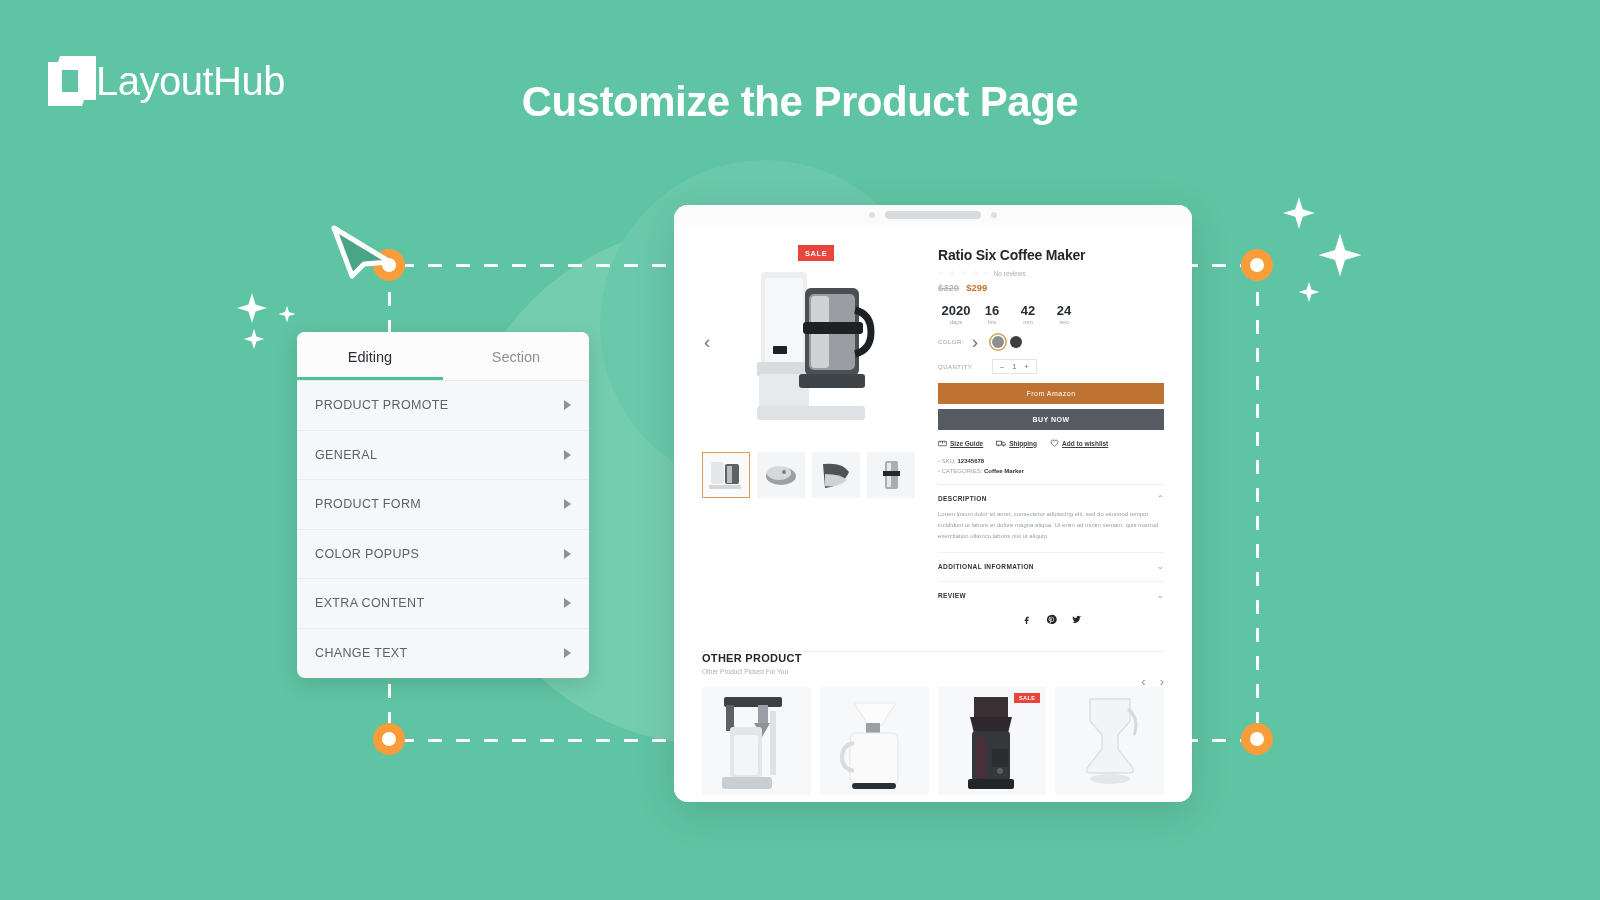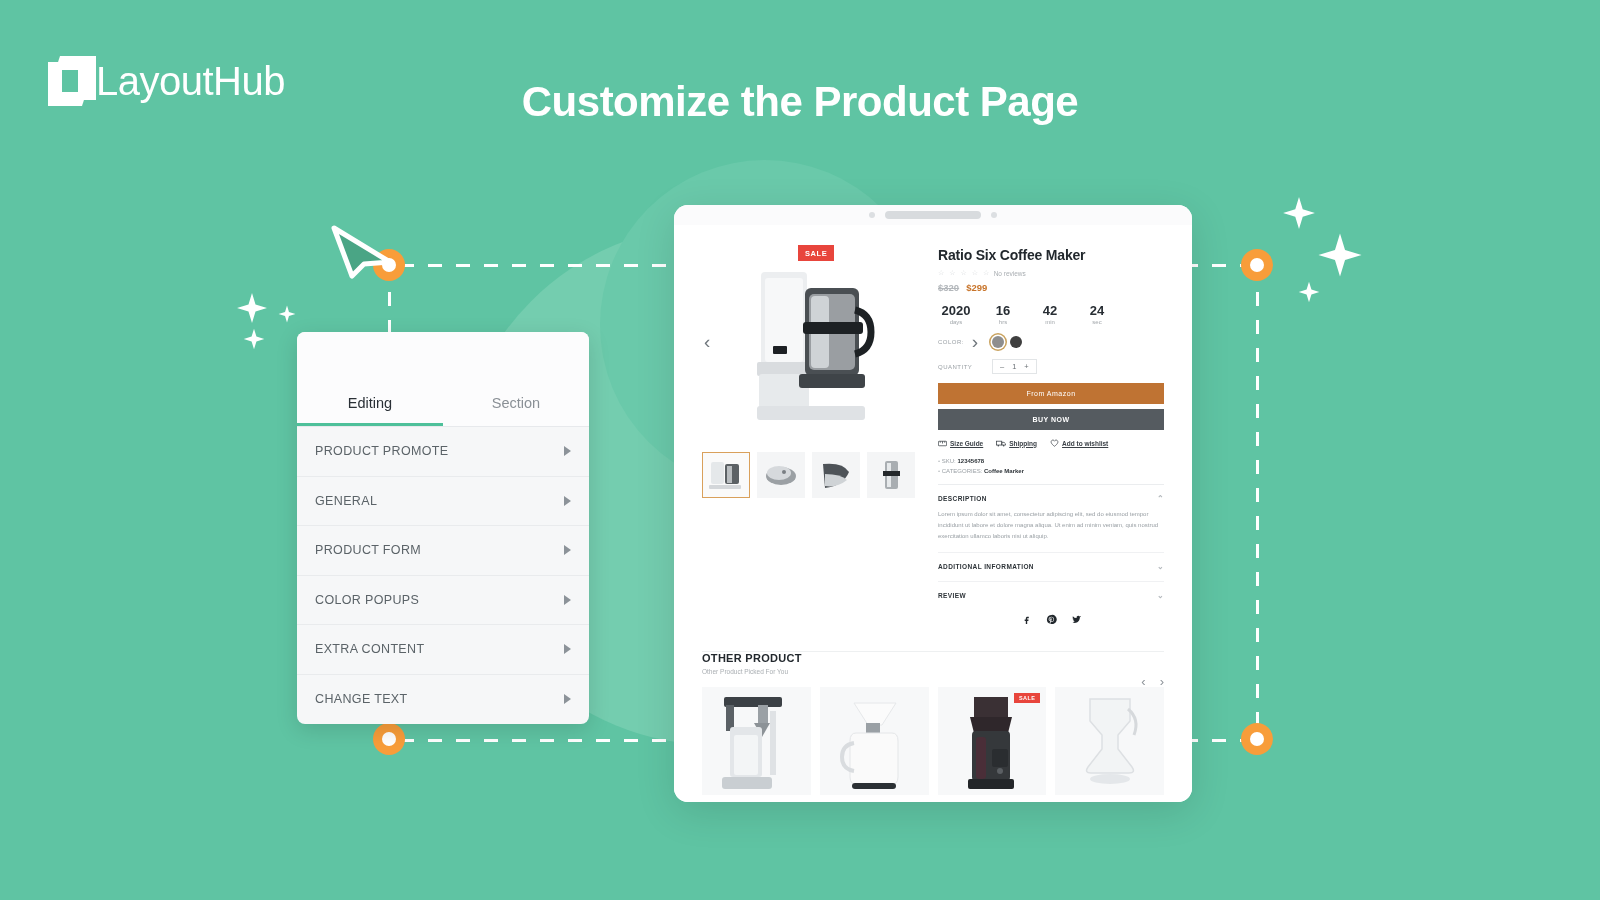--- a/index.html
+++ b/index.html
@@ -107,21 +107,20 @@
   .panel-tabs {
     display: flex;
     background: #fcfcfd;
     border-bottom: 1px solid #e7e9ec;
   }
   .panel-tab {
     flex: 1; text-align: center;
     padding: 17px 0 15px;
     font-size: 14.5px;
     color: #8a9096;
-    margin-top: 46px;
   }
   .panel-tab.active {
     color: #2a3036;
     box-shadow: inset 0 -3px 0 #4ec09a;
   }
   .panel-row {
     display: flex; align-items: center; justify-content: space-between;
     padding: 0 18px;
     height: 49.5px;
     border-bottom: 1px solid #e9ebed;
@@ -203,21 +202,21 @@
     width: 10px; height: 4px; background: #fff;
   }
   .p-title { font-size: 14px; font-weight: bold; color: #22282d; letter-spacing: -.2px; }
   .p-reviews { display: flex; align-items: center; gap: 3px; margin-top: 6px; }
   .stars { color: #d2d5d8; font-size: 7px; letter-spacing: 1.5px; }
   .rev-txt { font-size: 6.5px; color: #a9aeb2; }
   .p-price { margin-top: 5px; display: flex; align-items: baseline; gap: 7px; }
   .old-price { font-size: 9.5px; color: #b3b7bb; text-decoration: line-through; font-weight: bold; }
   .new-price { font-size: 9.5px; color: #c8742a; font-weight: bold; }
 
-  .countdown { display: flex; gap: 11px; margin-top: 10px; }
+  .countdown { display: flex; gap: 0; margin-top: 10px; }
   .cd-cell { width: 36px; text-align: center; }
   .cd-num { font-size: 13px; font-weight: bold; color: #272d33; }
   .cd-lab { font-size: 6px; color: #a2a7ab; margin-top: 1px; }
 
   .opt-row { display: flex; align-items: center; margin-top: 11px; }
   .opt-lab { width: 54px; font-size: 6px; color: #9aa0a5; letter-spacing: .5px; }
   .swatch { width: 12px; height: 12px; border-radius: 50%; margin-right: 6px; display: inline-block; }
   .swatch.s1 { background: #8e8e8e; box-shadow: 0 0 0 1.5px #fff, 0 0 0 3px #c9a25e; }
   .swatch.s2 { background: #3f3f3f; }
   .qty {

